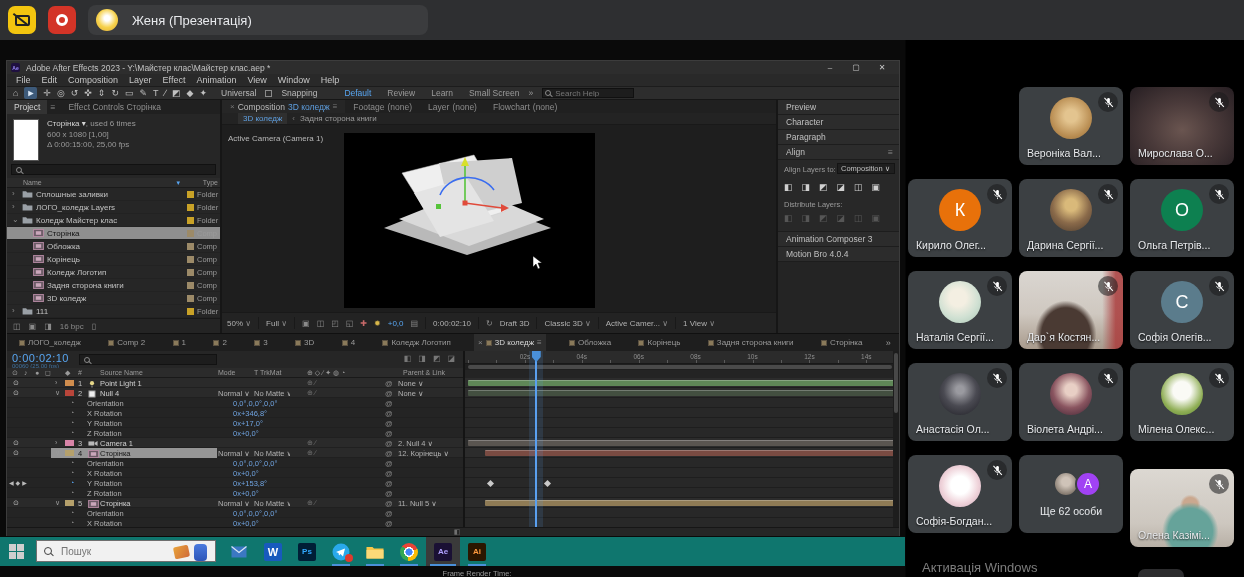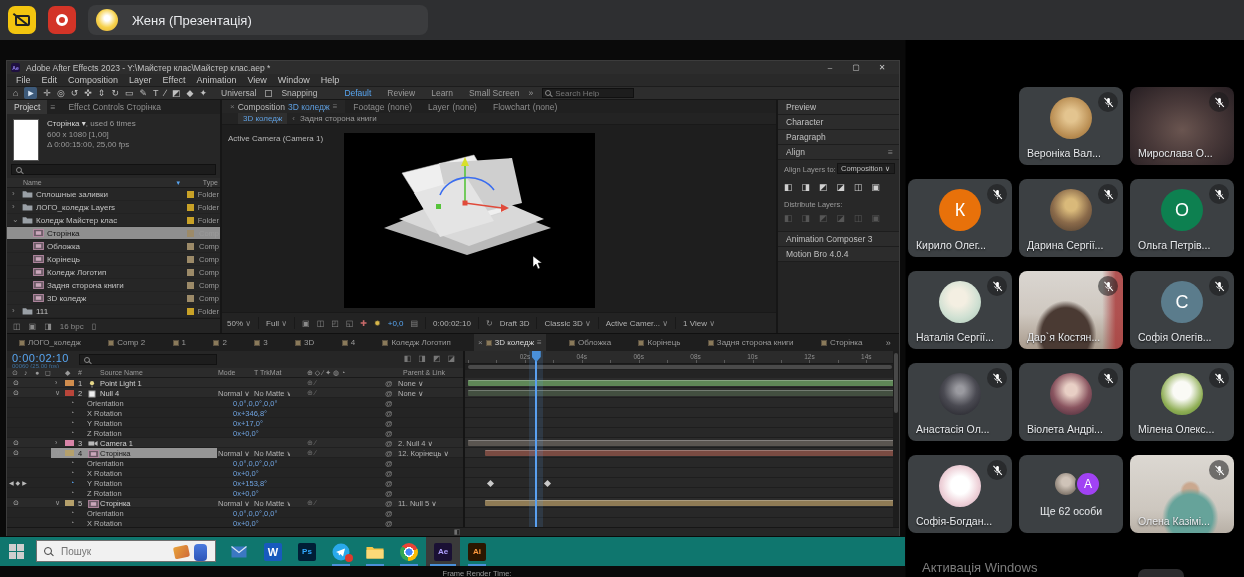--- a/index.html
+++ b/index.html
@@ -42,21 +42,21 @@
   .tb-right .ws.active{color:#58a6f2;}
   .chk{width:7px;height:7px;border:1px solid #8a8a8a;display:inline-block;}
   #help-search{width:92px;height:10px;background:#1d1d1d;border:1px solid #101010;color:#9a9a9a;font-size:8px;padding:0 2px 0 12px;}
   .mag{display:inline-block;width:6px;height:6px;border:1px solid #888;border-radius:50%;position:relative;}
   .mag::after{content:"";position:absolute;width:4px;height:1px;background:#888;transform:rotate(45deg);right:-3px;bottom:-1px;}
 
   #ae-main{position:absolute;left:0;top:39px;width:892px;height:233px;background:#161616;}
   .panel{position:absolute;top:0;height:233px;background:#262626;}
 
   
-  #proj{left:0;width:213px;text-align:right;}
+  #proj{left:0;width:213px;}
   .ptab-row{position:absolute;left:0;top:0;width:100%;height:14px;background:#202020;display:flex;align-items:center;}
   .ptab{padding:0 7px;height:14px;line-height:14px;background:#333;color:#d2d2d2;font-size:8.5px;}
   .ptab-dim{margin-left:10px;color:#8d8d8d;font-size:8.5px;}
   #proj-thumb{position:absolute;left:6px;top:19px;width:26px;height:42px;background:#fff;border:1px solid #555;}
   .pinfo{position:absolute;left:40px;font-size:8px;color:#9a9a9a;white-space:nowrap;}
   #proj-search{position:absolute;left:4px;top:64px;width:205px;height:11px;background:#1c1c1c;border:1px solid #111;display:flex;align-items:center;padding-left:4px;}
   #proj-header{position:absolute;left:0;top:78px;width:100%;height:10px;background:#2b2b2b;border-bottom:1px solid #1a1a1a;font-size:7px;color:#9a9a9a;}
   #proj-rows{position:absolute;left:0;top:88px;width:100%;height:130px;overflow:hidden;}
   .prow{position:relative;height:13px;border-bottom:1px solid #222;}
   .prow .exp{position:absolute;left:5px;top:1px;color:#8a8a8a;font-size:8px;}
@@ -1012,21 +1012,21 @@
             <line x1="12" y1="17.5" x2="12" y2="20.5" stroke="#fff" stroke-width="1.6"></line>
             <line x1="4.5" y1="3.5" x2="20" y2="20" stroke="#fff" stroke-width="2"></line>
           </svg>
         </div>
       </div>
       <div class="tile" style="left: 113px; top: 415px;">
         <div class="ov-av" style="left: 34px; z-index: 1; background: radial-gradient(circle at 50% 40%, rgb(207, 195, 184) 25%, rgb(138, 127, 116) 70%, rgb(95, 87, 78));"></div>
         <div class="ov-av" style="left: 56px; z-index: 2; background: rgb(161, 66, 244);">A</div>
         <div class="ov-name">Ще 62 особи</div>
       </div>
-      <div class="tile" style="left: 224px; top: 415px; background: radial-gradient(at 58% 80%, rgb(102, 163, 154) 0%, rgb(102, 163, 154) 26%, rgba(0, 0, 0, 0) 33%), radial-gradient(circle at 58% 46%, rgb(202, 168, 143) 0%, rgb(202, 168, 143) 10%, rgba(0, 0, 0, 0) 14%), linear-gradient(rgb(220, 216, 210) 0%, rgb(205, 199, 191) 70%, rgb(184, 176, 166) 100%); padding-left: 48px;">
+      <div class="tile" style="left: 224px; top: 429px; background: radial-gradient(at 58% 80%, rgb(102, 163, 154) 0%, rgb(102, 163, 154) 26%, rgba(0, 0, 0, 0) 33%), radial-gradient(circle at 58% 46%, rgb(202, 168, 143) 0%, rgb(202, 168, 143) 10%, rgba(0, 0, 0, 0) 14%), linear-gradient(rgb(220, 216, 210) 0%, rgb(205, 199, 191) 70%, rgb(184, 176, 166) 100%); padding-left: 48px;">
         <div class="pname">Олена Казімі...</div>
         <div class="micoff">
           <svg viewBox="0 0 24 24" width="13" height="13">
             <rect x="9.5" y="3.5" width="5" height="10" rx="2.5" fill="#fff"></rect>
             <path d="M6.5 11.5a5.8 5.8 0 0 0 11 0" fill="none" stroke="#fff" stroke-width="1.6"></path>
             <line x1="12" y1="17.5" x2="12" y2="20.5" stroke="#fff" stroke-width="1.6"></line>
             <line x1="4.5" y1="3.5" x2="20" y2="20" stroke="#fff" stroke-width="2"></line>
           </svg>
         </div>
       </div>

